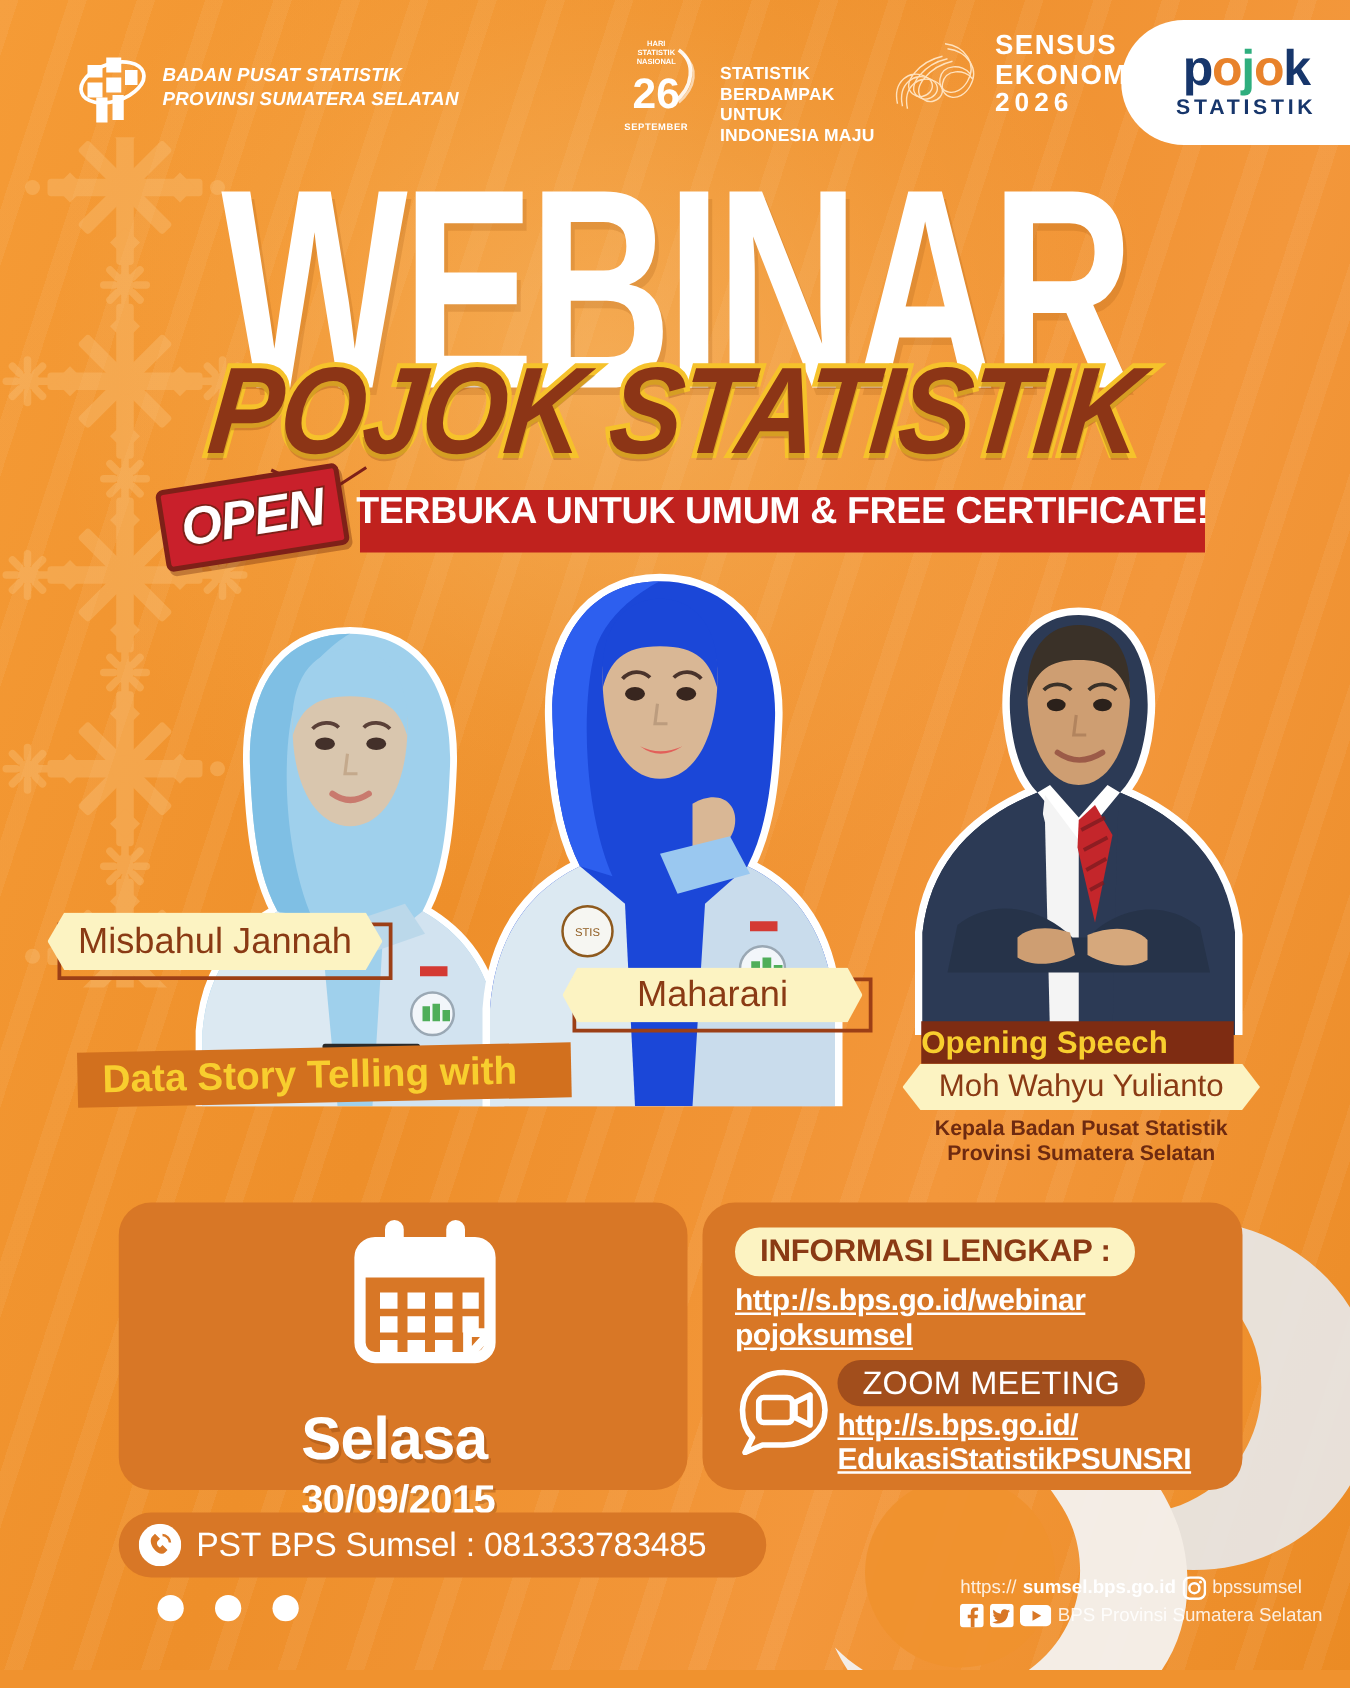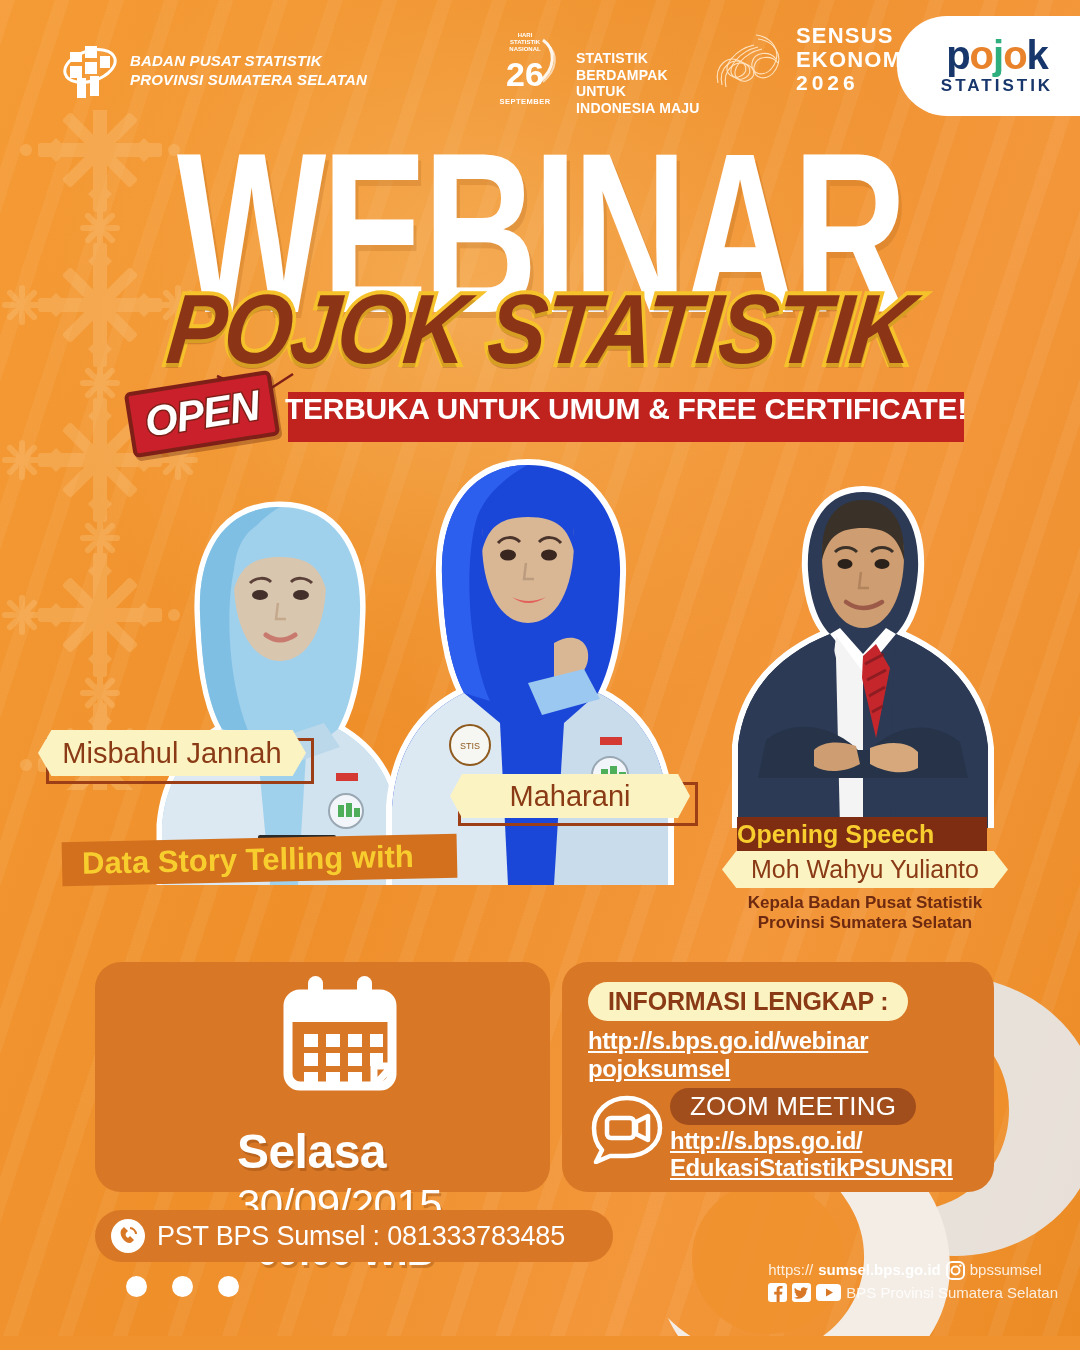--- a/index.html
+++ b/index.html
@@ -163,21 +163,21 @@
 
   
   .card-date{
     position:absolute; left:95px; top:962px; width:455px; height:230px;
     background:#D87726; border-radius:26px;
     display:flex; align-items:center; gap:22px; padding-left:34px;flex-direction:column;
   }
   .cal-icon { width:140px; height:140px; flex:0 0 auto;}
   .date-text { color:#fff; }
   .date-day { font-size:48px; font-weight:bold; letter-spacing:-.5px; text-shadow:2px 3px 0 rgba(120,55,10,.3);}
-  .date-num { font-size:42px; font-weight:normal; letter-spacing:-.5px; margin-top:2px; text-shadow:2px 3px 0 rgba(120,55,10,.3);}
+  .date-num { font-size:32px; font-weight:bold; letter-spacing:-.5px; margin-top:2px; text-shadow:2px 3px 0 rgba(120,55,10,.3);}
   .date-time { font-size:38px; font-weight:bold; letter-spacing:-.5px; margin-top:2px; text-shadow:2px 3px 0 rgba(120,55,10,.3);margin-left:20px;}
 
   .card-info{
     position:absolute; left:562px; top:962px; width:432px; height:230px;
     background:#D87726; border-radius:26px; padding:20px 0 0 26px;
   }
   .pill-info{
     display:inline-flex; align-items:flex-start; justify-content:center;
     background:#FCF3C2; color:#8A3A14; font-size:25px; font-weight:bold;
     padding:5px 20px; border-radius:22px; letter-spacing:-.2px;

